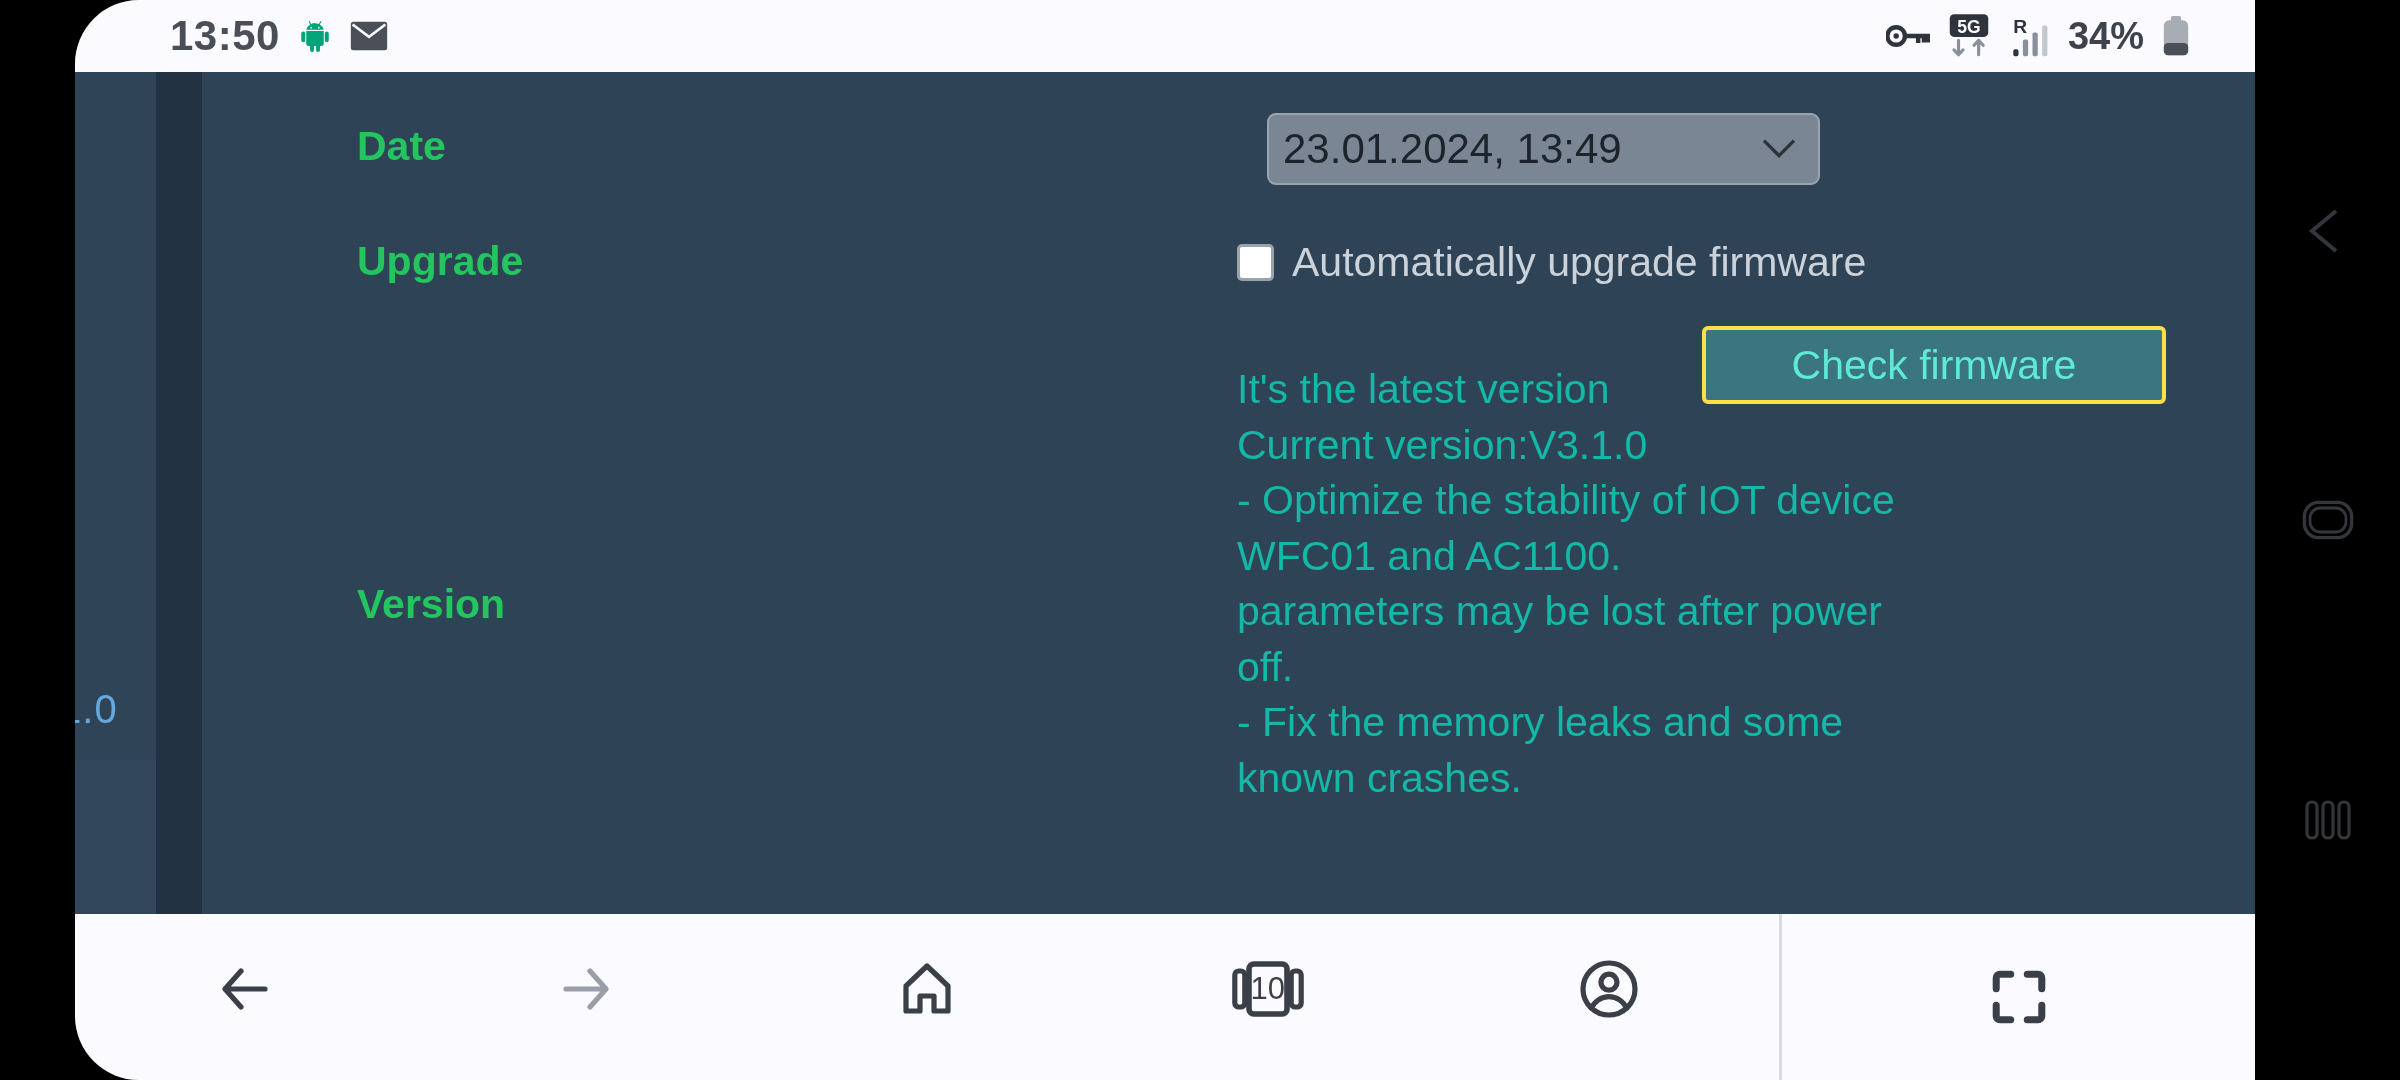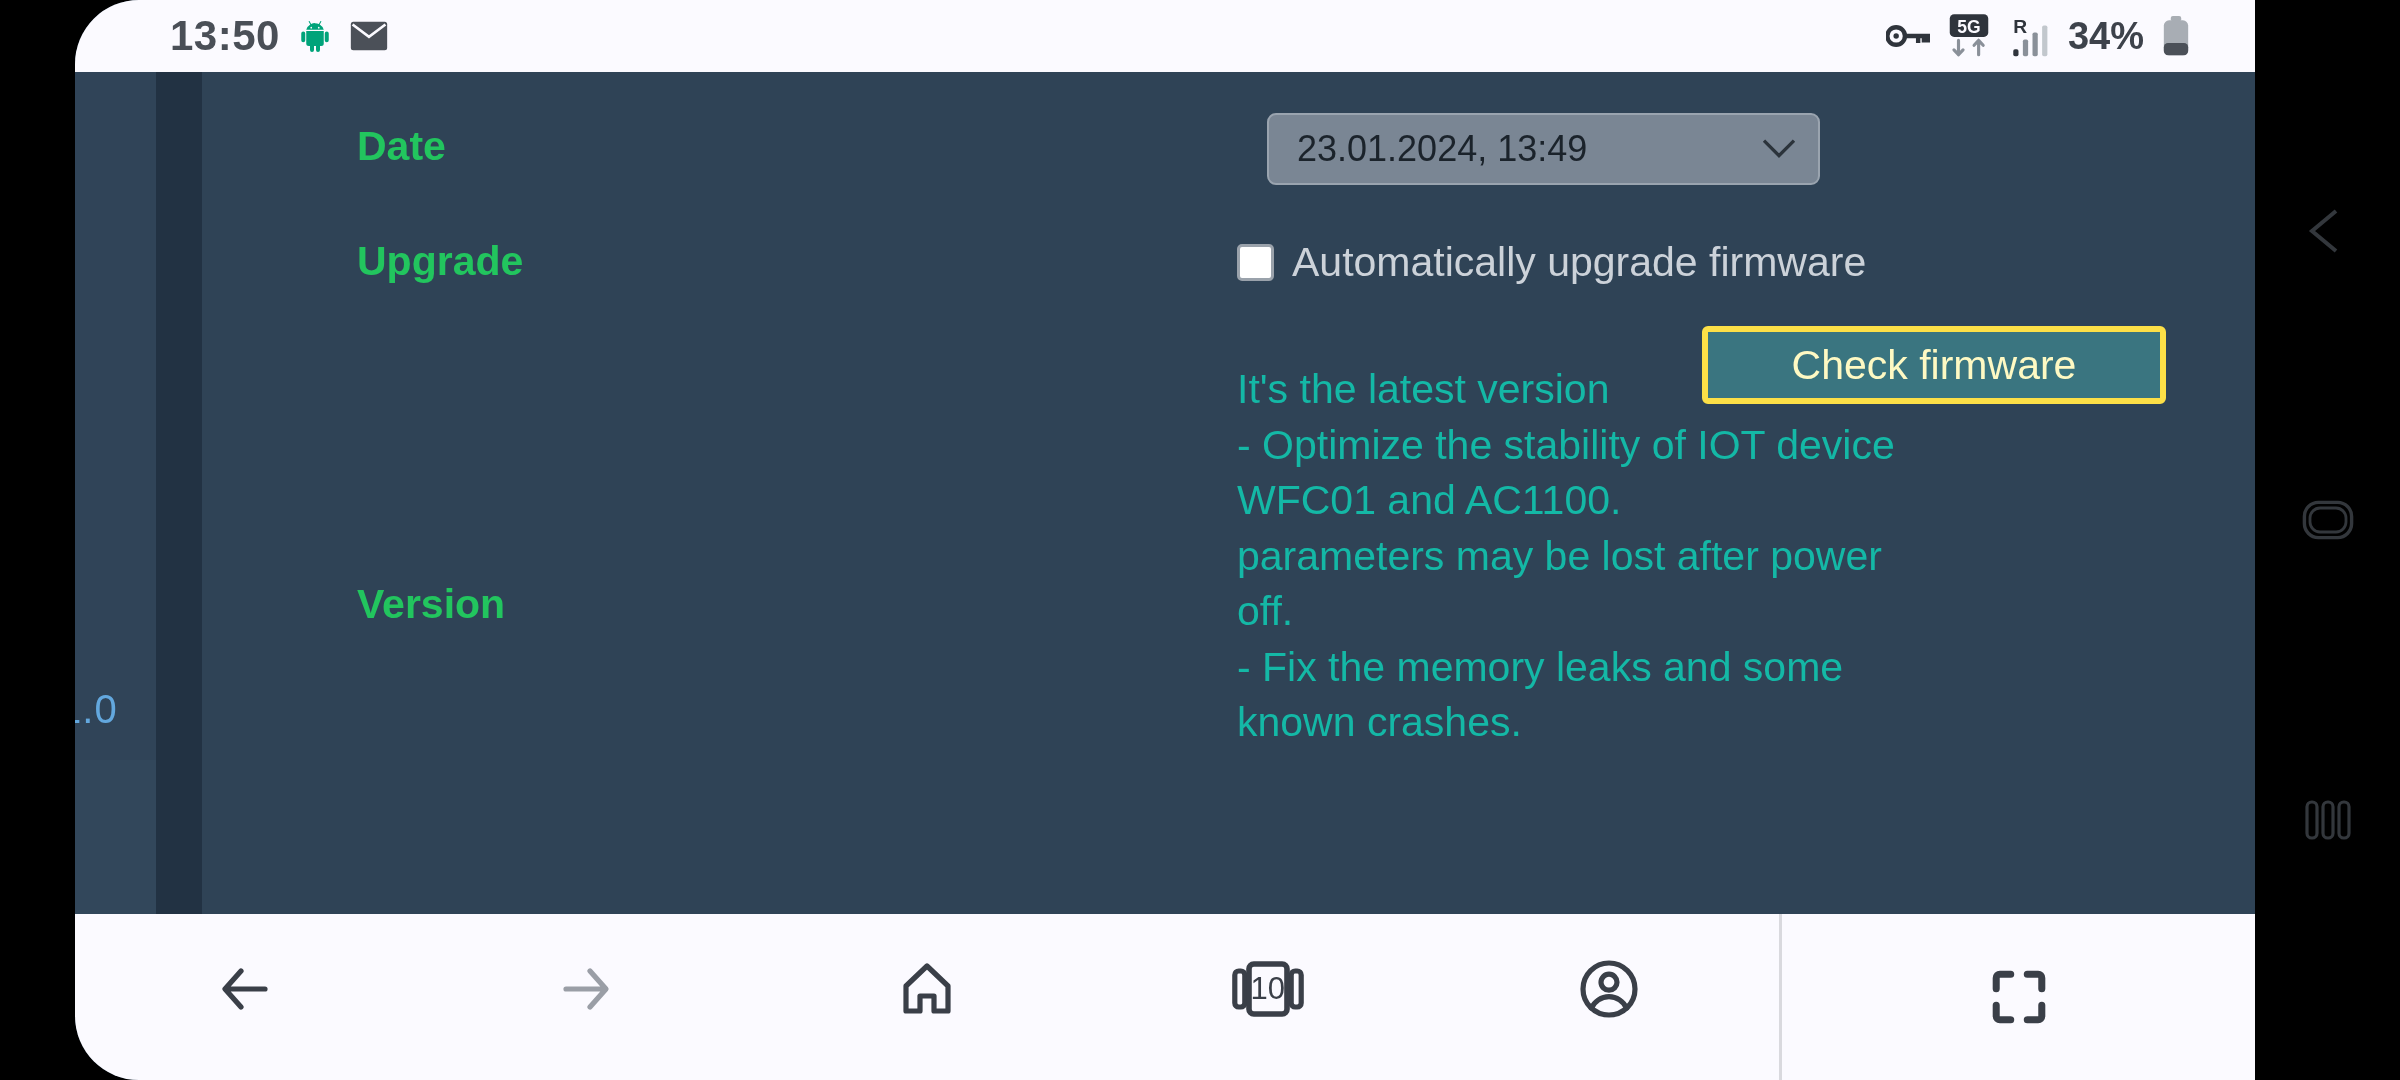--- a/index.html
+++ b/index.html
@@ -67,43 +67,43 @@
 
   
   #date-select{
     position:absolute; left:910px; top:-9px;
     width:553px; height:72px;
     background:#7a8694; border:2px solid #9aa4af;
     border-radius:9px;
     display:flex; align-items:center;
   }
   #date-value{
-    margin-left:28px; font-size:36px; color:#1b232b;
+    margin-left:14px; font-size:42px; color:#1b232b;
   }
   #date-chevron{ margin-left:auto; margin-right:22px; display:flex; }
 
   
   .cb{
     width:37px;height:37px;border-radius:5px;flex:0 0 auto;
   }
   .cb.unchecked{ background:#ffffff; border:3px solid #9aa2ab; }
   .cb.checked{
     background:#1a73e8; border:none;
     display:flex;align-items:center;justify-content:center;
   }
   .cb-row{ display:flex; align-items:center; gap:18px; }
   .cb-text{ color:#ccd2d9; font-size:41px; }
 
   
   #fw-btn{
     position:absolute; left:1500px; top:254px;
     width:464px; height:78px;
-    background:#3a7580; border:6px solid #fde047; border-radius:6px;
+    background:#3a7580; border:4px solid #fde047; border-radius:6px;
     display:flex;align-items:center;justify-content:center;
-    color:#fef9c3; font-size:41px;
+    color:#5eead4; font-size:41px;
   }
 
   
   #notes{
     position:absolute; left:1035px; top:290px; width:640px;
   }
   #notes p{
     color:#14b8a6; font-size:41px; line-height:55.5px; white-space:pre;
   }
 
@@ -224,20 +224,21 @@
             <span class="cb-text">Automatically upgrade firmware</span>
           </div>
         </div>
 
         <div class="row" style="left:155px; top:508px;">
           <div class="lbl">Version</div>
         </div>
 
         <div id="notes">
           <p>It's the latest version</p>
+          <p>Current version:V3.1.0</p>
           <p>- Optimize the stability of IOT device</p>
           <p>WFC01 and AC1100.</p>
           <p>parameters may be lost after power</p>
           <p>off.</p>
           <p>- Fix the memory leaks and some</p>
           <p>known crashes.</p>
         </div>
 
         <div id="fw-btn">Check firmware</div>
 

